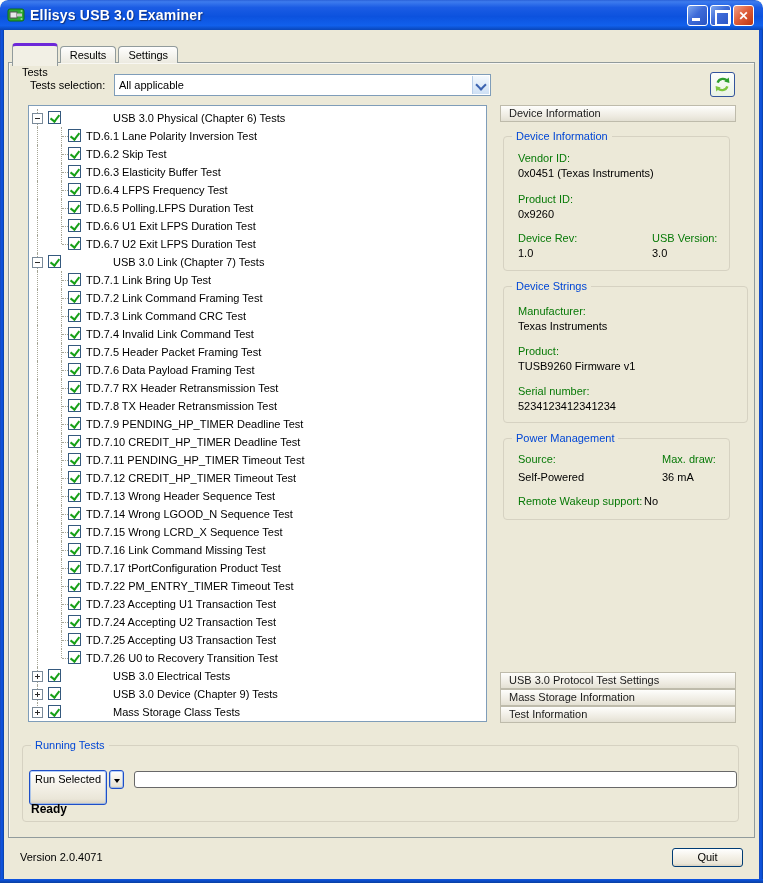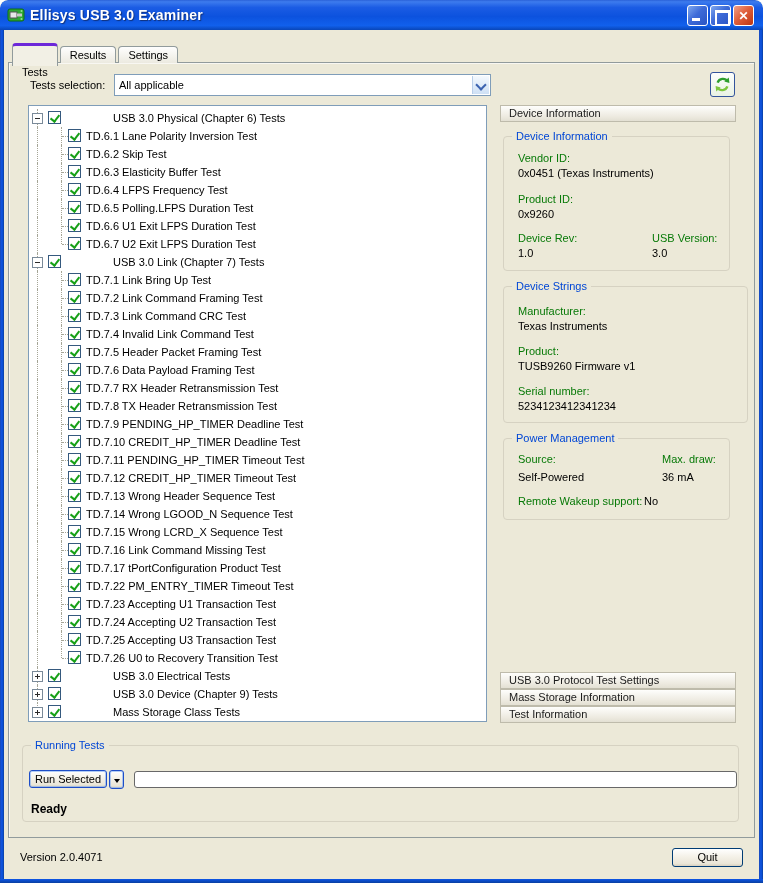--- a/index.html
+++ b/index.html
@@ -92,21 +92,21 @@
   .gb-devinfo { left:503px; top:136px; width:227px; height:135px; }
   .gb-devstr  { left:503px; top:286px; width:245px; height:137px; }
   .gb-power   { left:503px; top:438px; width:227px; height:82px; }
 
   
   .gb-running { position:absolute; left:22px; top:745px; width:717px; height:77px;
     border:1px solid #D6D2C2; border-radius:4px; }
   .xpbtn { position:absolute; border:1px solid #003C74; border-radius:3px; text-align:center;
     background:linear-gradient(180deg,#FFFFFF,#F4F1E8 45%,#EAE6D8 85%,#D8D0BF); color:#000; }
   .xpbtn.focused { border-color:#1E4EC8; box-shadow:inset 0 0 0 1px rgba(125,170,240,.6); }
-  .run-btn   { left:6px;  top:24px; width:78px; height:18px; line-height:17px; }
+  .run-btn   { left:6px;  top:24px; width:78px; height:35px; line-height:17px; }
   .run-arrow { left:86px; top:24px; width:15px; height:19px; }
   .run-arrow::after { content:""; position:absolute; left:4px; top:8px;
     border-top:4px solid #000; border-left:3px solid transparent; border-right:3px solid transparent; }
   .progress { position:absolute; left:111px; top:25px; width:603px; height:17px; background:#fff;
     border:1px solid #686868; border-radius:3px; padding:2px; }
   .progress-fill { height:100%; background:#2FBF2F; width:0%; }
   .ready { position:absolute; left:8px; top:56px; font-size:12px; font-weight:bold; }
 
   .version { position:absolute; left:20px; top:851px; }
   .quit-btn { left:672px; top:848px; width:71px; height:19px; line-height:17px; }

